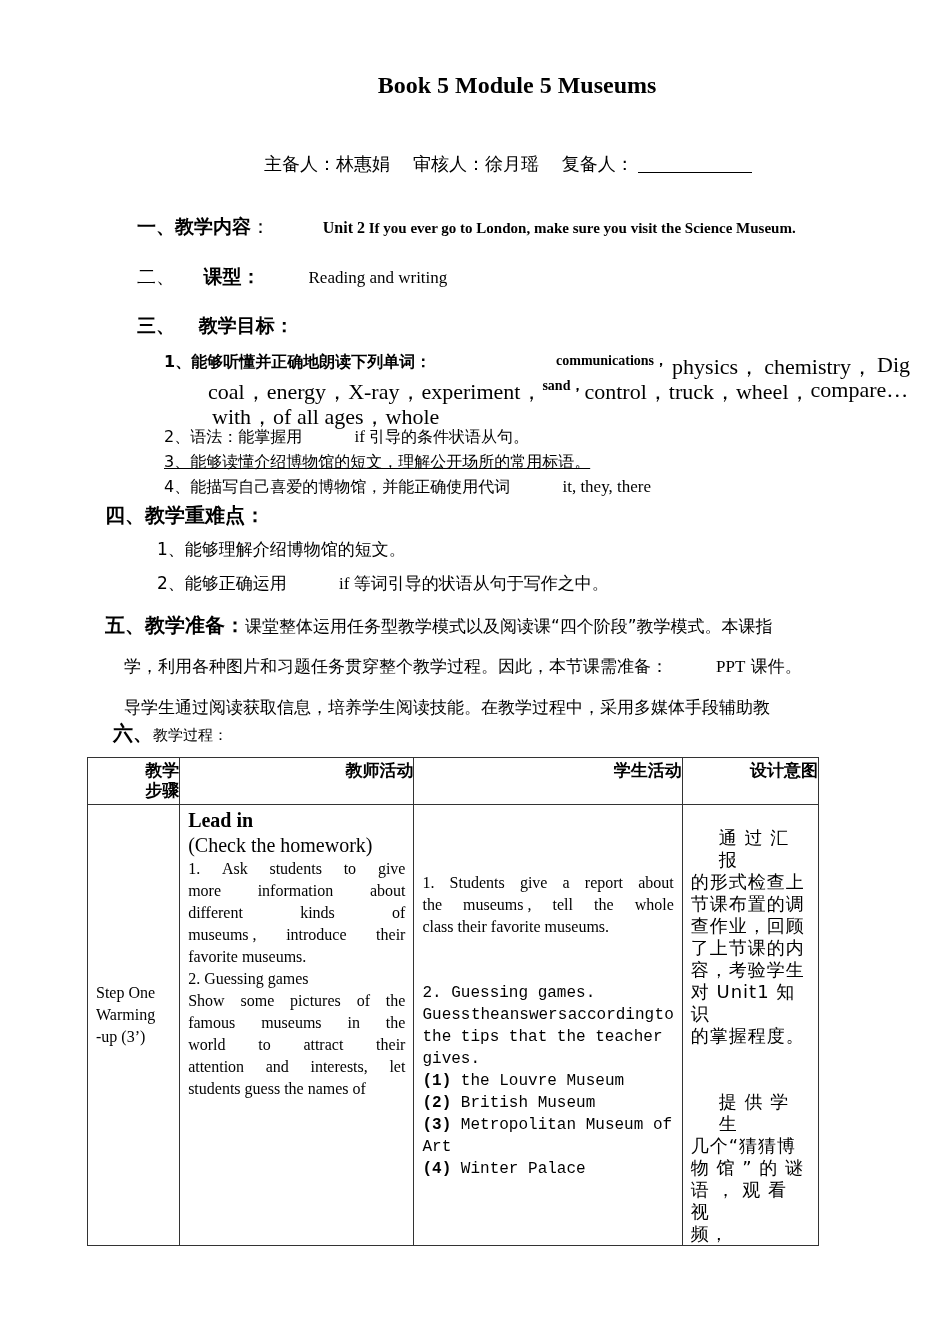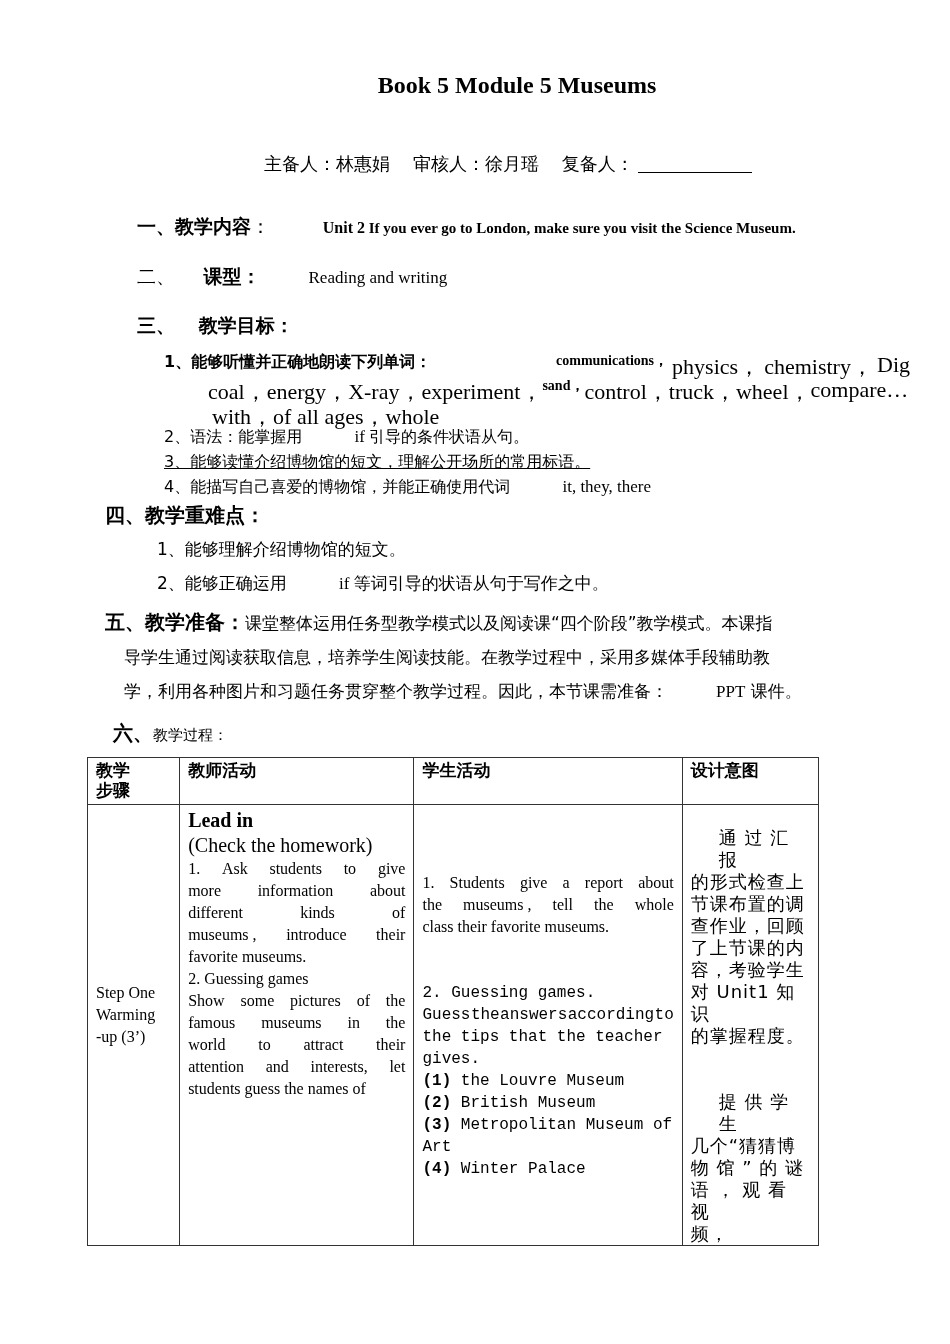--- a/index.html
+++ b/index.html
@@ -28,31 +28,31 @@
   #g3 { left: 164px; top: 452px; text-decoration: underline; }
   #g4 { left: 164px; top: 477px; }
   .bw { font-weight: normal; font-size: 22px; }
   .bw-xs { font-weight: bold; font-size: 14px; }
   .en-serif { font-size: 17px; }
 
   #s4 { left: 105px; top: 502px; font-size: 20px; font-weight: bold; }
   #d1 { left: 157px; top: 538px; font-size: 17px; }
   #d2 { left: 157px; top: 572px; font-size: 17px; }
 
-  #s5 { left: 105px; top: 605px; width: 760px; white-space: normal; font-size: 17px; line-height: 34px; }
+  #s5 { left: 105px; top: 605px; width: 760px; white-space: normal; font-size: 17px; line-height: 40px; }
   #s5 .lead { font-size: 20px; font-weight: bold; }
   #s5 .l2 { display: block; padding-left: 19px; }
 
   #s6 { left: 113px; top: 720px; }
   #s6 .num { font-size: 20px; font-weight: bold; }
   #s6 .txt { font-size: 15px; }
 
   table#process { position: absolute; left: 87px; top: 757px; border-collapse: collapse; table-layout: fixed; width: 732px; }
   #process td, #process th { border: 1px solid #333; vertical-align: top; padding: 0; }
-  #process th { height: 44px; text-align: left; font-weight: bold; font-size: 17px; line-height: 20px; padding: 2px 0 0 8px; }
+  #process th { height: 44px; text-align: right; font-weight: bold; font-size: 17px; line-height: 20px; padding: 2px 0 0 8px; }
   #process tr.body-row td { height: 395px; }
   .col1 { width: 92px; } .col2 { width: 234px; } .col3 { width: 268px; } .col4 { width: 136px; }
 
   .step-cell { vertical-align: middle !important; }
   .step { padding: 0 0 0 8px; font-size: 16px; line-height: 22px; margin-top: -20px; }
 
   .teacher { padding: 3px 8px 0 8px; font-size: 16px; line-height: 22px; text-align: justify; }
   .teacher .lead-in { font-size: 20px; font-weight: bold; line-height: 24px; display: block; }
   .teacher .sub { font-size: 20px; line-height: 26px; display: block; }
   .jline { display: flex; justify-content: space-between; }
@@ -125,22 +125,22 @@
 <div class="abs sans" id="s4">四、教学重难点：</div>
 <div class="abs" id="d1">
   <span class="sans">1、能够理解介绍博物馆的短文。</span>
 </div>
 <div class="abs" id="d2">
   <span class="sans">2、能够正确运用</span><span class="serif en-serif"> if </span><span class="sans">等词引导的状语从句于写作之中。</span>
 </div>
 
 <div class="abs sans" id="s5">
   <span class="lead">五、教学准备：</span><span>课堂整体运用任务型教学模式以及阅读课“四个阶段”教学模式。本课指</span>
+  <span class="l2"><span>学，利用各种图片和习题任务贯穿整个教学过程。因此，本节课需准备：</span><span class="serif">PPT</span><span> 课件。</span></span>
   <span class="l2">导学生通过阅读获取信息，培养学生阅读技能。在教学过程中，采用多媒体手段辅助教</span>
-  <span class="l2"><span>学，利用各种图片和习题任务贯穿整个教学过程。因此，本节课需准备：</span><span class="serif">PPT</span><span> 课件。</span></span>
 </div>
 
 <div class="abs sans" id="s6">
   <span class="num">六、</span><span class="txt">教学过程：</span>
 </div>
 
 <table id="process">
   <colgroup>
       <col class="col1">
       <col class="col2">

